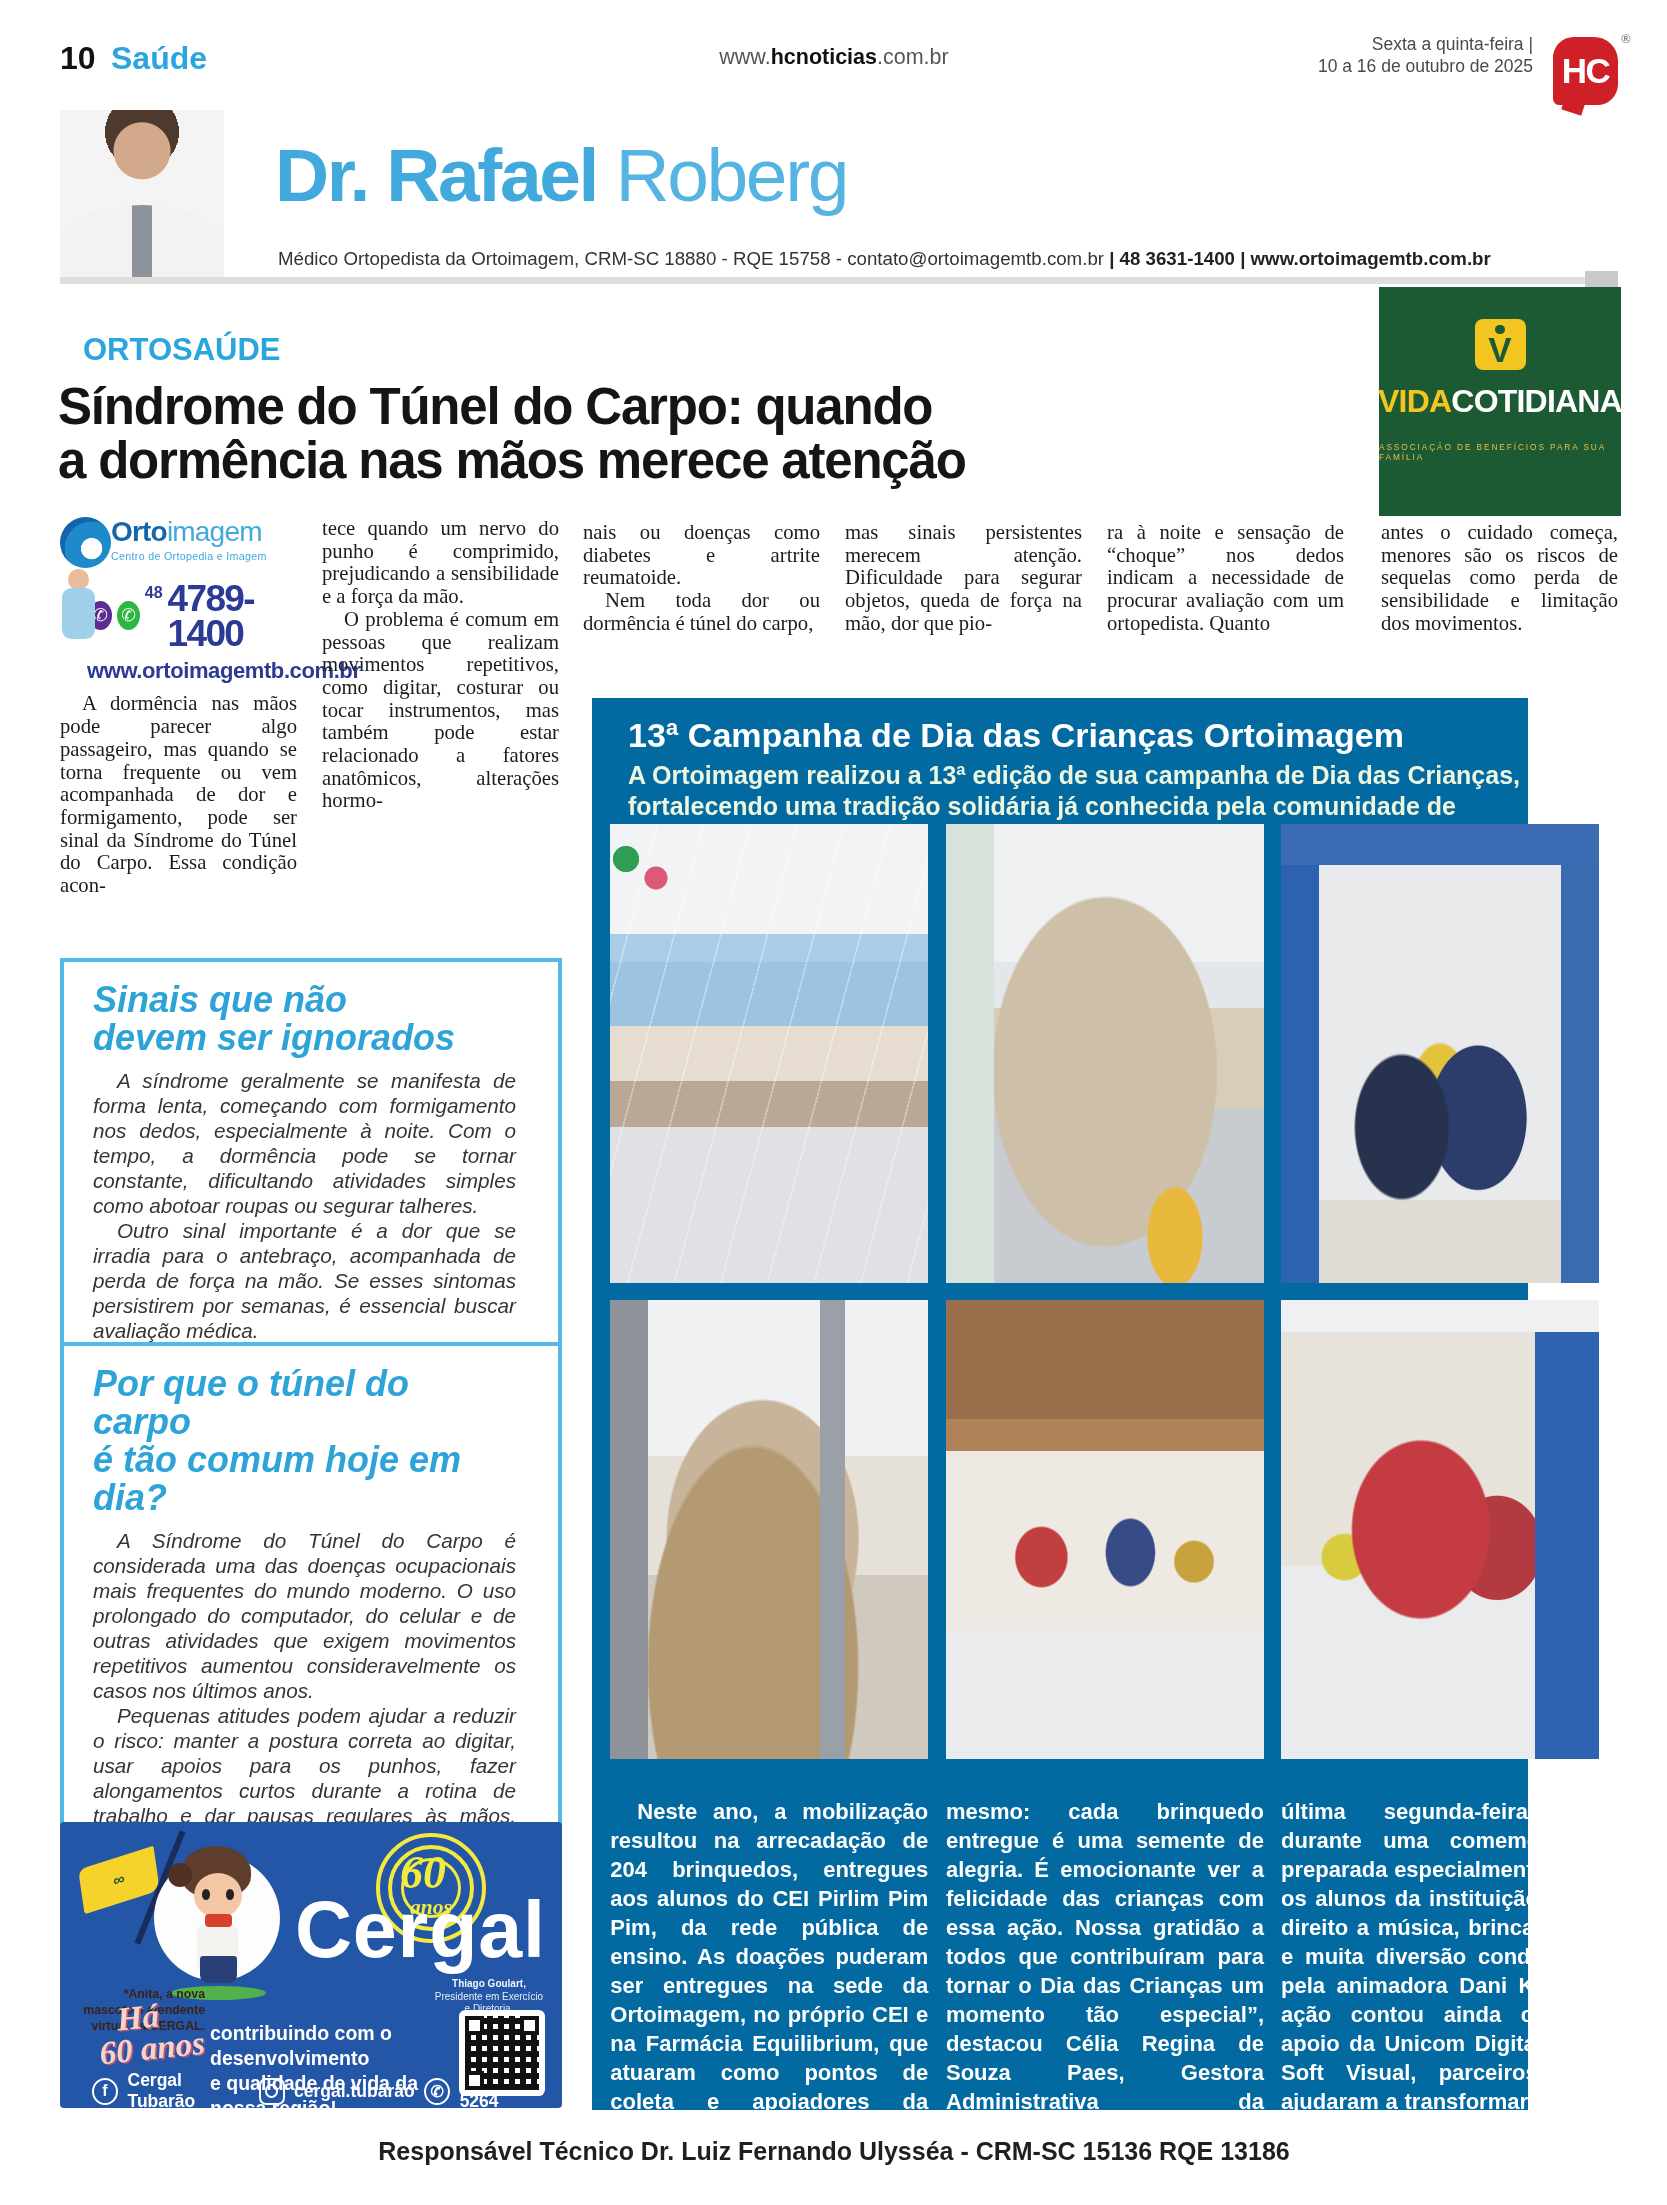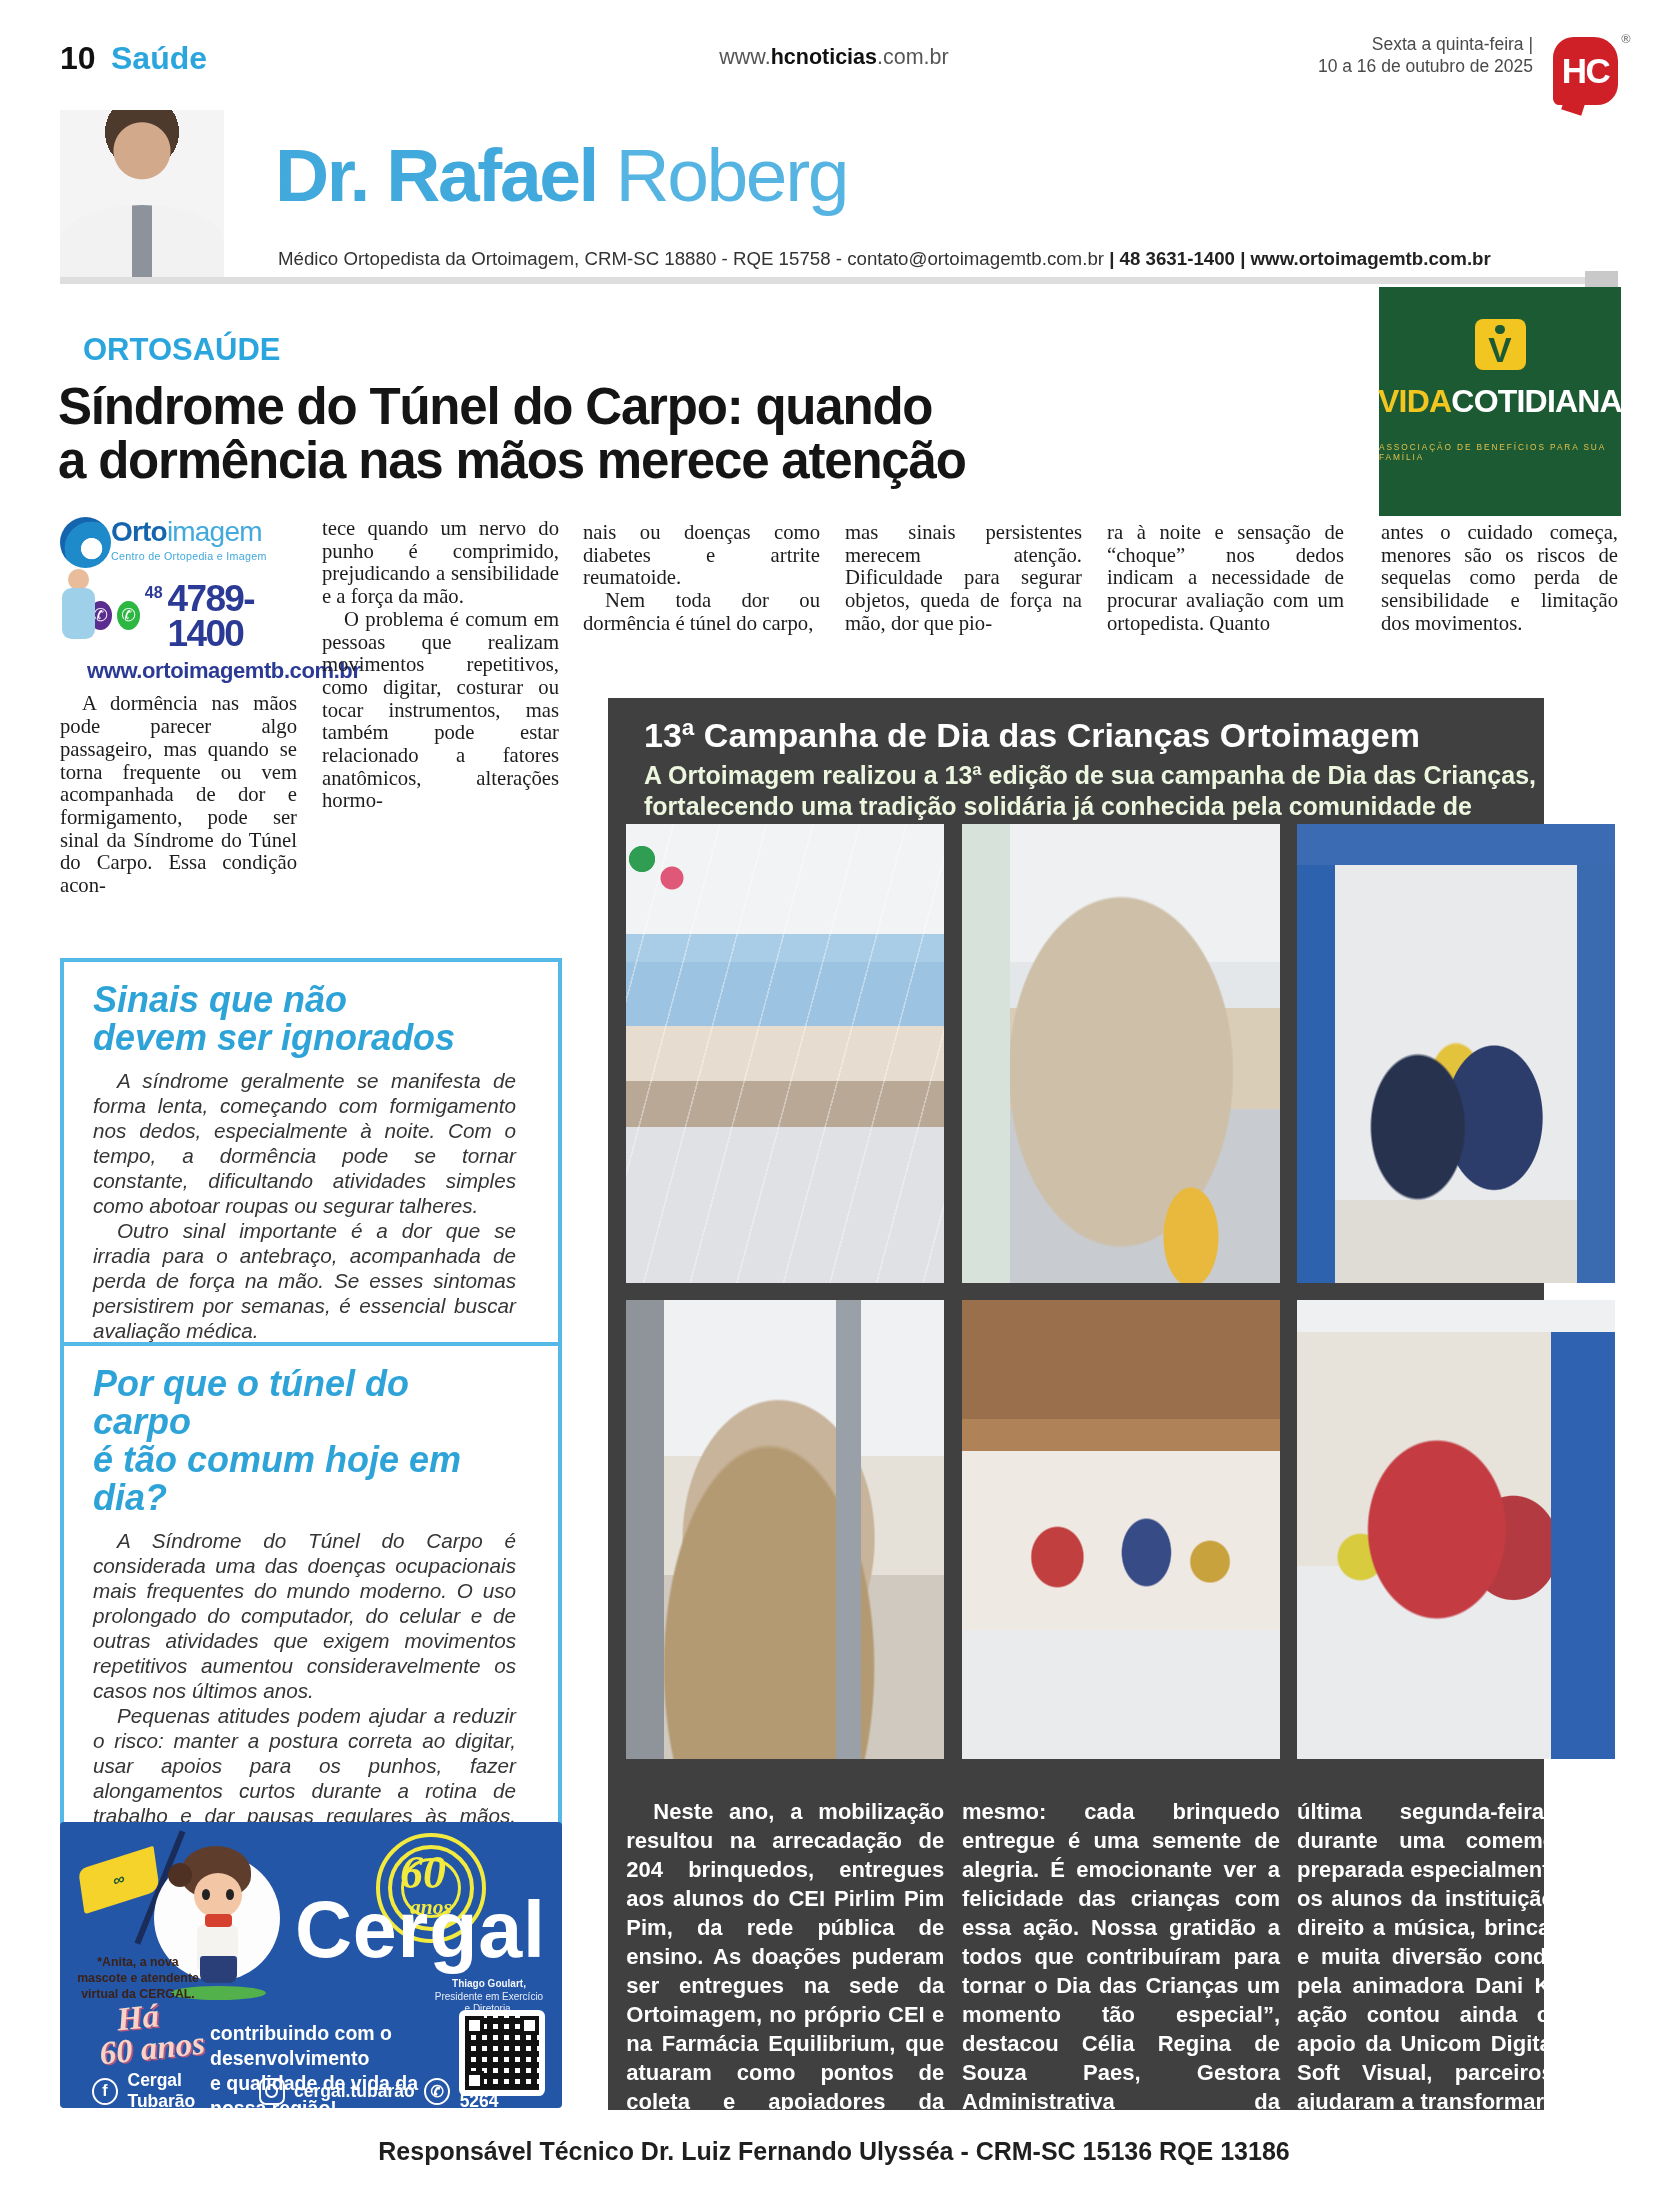--- a/index.html
+++ b/index.html
@@ -80,21 +80,21 @@
 
   
   .ibox{width:502px;border:4px solid #54b9e6;background:#fff;box-sizing:border-box;
         padding:19px 42px 16px 29px;}
   .ibox h2{margin:0 0 11px 0;font-size:36px;line-height:38px;font-style:italic;
         font-weight:bold;color:#2da3d8;}
   .ibox p{margin:0;font-size:20.7px;line-height:25px;font-style:italic;color:#353535;
         text-align:justify;text-indent:24px;}
 
   
-  .panel{width:936px;height:1412px;background:#404040;margin-left:16px;}
+  .panel{width:936px;height:1412px;background:#0369a1;}
   .camp-title{font-size:34px;font-weight:bold;color:#fff;}
   .camp-sub{font-size:25px;line-height:31px;font-weight:bold;color:#edf7df;}
   .camp-sub span{display:block;}
   .photo-grid{position:absolute;left:18.3px;top:126px;display:grid;
        grid-template-columns:repeat(3,318px);grid-auto-rows:459px;gap:16.7px 17.5px;}
   .ph{width:318px;height:459px;}
   .ph1{background:
       radial-gradient(circle at 16px 35px,#2f9e53 0 12.7px,rgba(0,0,0,0) 13.5px),
       radial-gradient(circle at 46px 54px,#df5878 0 11px,rgba(0,0,0,0) 12px),
       repeating-linear-gradient(105deg,rgba(255,255,255,.35) 0 1.6px,rgba(0,0,0,0) 1.6px 45px),
@@ -143,21 +143,21 @@
   .pole{left:97px;top:4.8px;width:5.6px;height:121px;background:#1a2c5a;transform:rotate(22deg);}
   .m-bg{left:94px;top:33px;width:126px;height:126px;border-radius:50%;background:#fdfdfd;}
   .m-hair{left:121px;top:24px;width:70px;height:52px;background:#5e3d2c;border-radius:50% 50% 42% 42%;}
   .m-bun{left:108px;top:41px;width:24px;height:24px;background:#4e3122;border-radius:50%;}
   .m-face{left:134px;top:51px;width:48px;height:45px;background:#f3c6a5;border-radius:50%;}
   .m-eye{width:8px;height:11px;background:#222;border-radius:50%;position:absolute;top:16px;}
   .m-scarf{left:145px;top:92px;width:27px;height:12.7px;background:#d6402f;border-radius:4px;}
   .m-body{left:137px;top:102px;width:41px;height:46px;background:#f5f3f0;border-radius:8px 8px 3.2px 3.2px;}
   .m-skirt{left:140px;top:134px;width:37px;height:27px;background:#2a3f77;border-radius:3.2px 3.2px 8px 8px;}
   .m-shadow{left:111px;top:164px;width:95px;height:14.3px;background:#53b14c;border-radius:50%;}
-  .anita{left:11px;top:132px;width:134px;text-align:center;font-size:12.3px;line-height:16px;
+  .anita{left:11px;top:164px;width:134px;text-align:right;font-size:12.3px;line-height:16px;
         font-weight:bold;color:#3b2117;}
   .rings{left:316px;top:11px;width:102px;height:102px;border:4.8px solid #f2ea3e;border-radius:50%;}
   .rings:before{content:"";position:absolute;inset:8px;border:4px solid #f2ea3e;border-radius:50%;}
   .rings:after{content:"";position:absolute;inset:20.7px;border:3.2px solid #f2ea3e;border-radius:50%;}
   .sixty{left:340px;top:24px;font-family:"Liberation Serif",serif;font-style:italic;
         font-weight:bold;font-size:46px;color:#f2ea3e;}
   .sixty-anos{left:350px;top:73px;font-family:"Liberation Serif",serif;font-style:italic;
         font-weight:bold;font-size:21.5px;color:#f2ea3e;}
   .cergal-brand{left:235px;top:62px;font-size:79px;font-weight:bold;color:#fff;letter-spacing:0.8px;}
   .president{left:367px;top:156px;width:124px;text-align:center;font-size:10px;line-height:12.7px;

